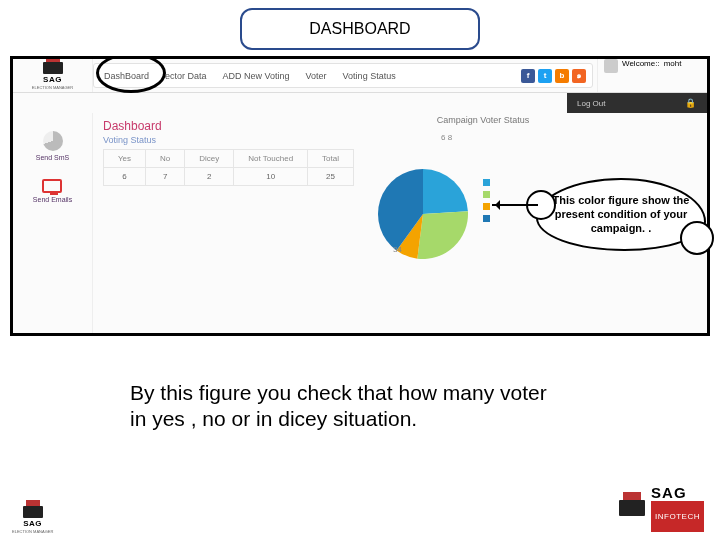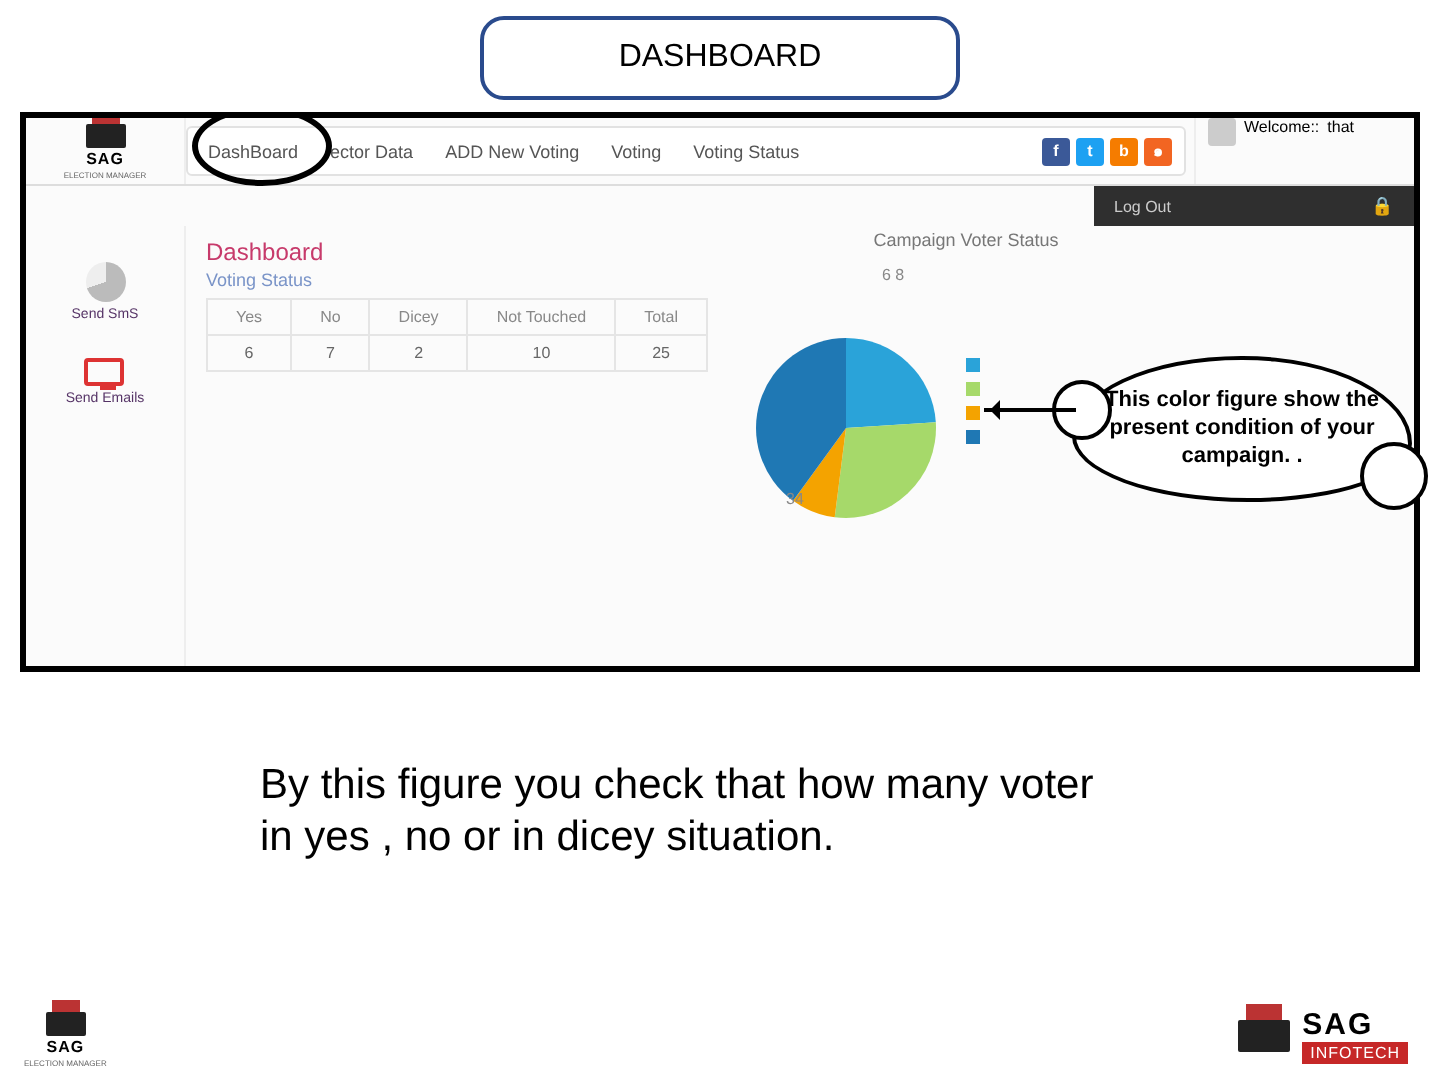--- a/index.html
+++ b/index.html
@@ -22,21 +22,21 @@
 
   .social { display:flex; gap:3px; margin-left:auto; align-items:center; }
   .sico { width:14px; height:14px; border-radius:2px; display:flex; align-items:center; justify-content:center; font-size:8px; color:#fff; font-weight:bold; }
   .fb{background:#3b5998}.tw{background:#1da1f2}.bl{background:#f57c00}.rss{background:#f26522}
 
   .welcome-box { width:110px; display:flex; align-items:flex-start; border-left:1px solid #eee; padding:0 6px; font-size:8px; gap:4px;}
   .avatar { width:14px; height:14px; background:#ccc; border-radius:2px; }
 
   .sub-bar { height:20px; display:flex; }
   .sub-spacer { flex:1; }
-  .logout-cell { width:160px; background:#2f2f2f; color:#ccc; font-size:8px; display:flex; align-items:center; padding:0 10px; justify-content:space-between;}
+  .logout-cell { width:140px; background:#2f2f2f; color:#ccc; font-size:8px; display:flex; align-items:center; padding:0 10px; justify-content:space-between;}
   .lock-icon { font-size:9px;}
 
   .body-row { position:absolute; top:54px; left:0; right:0; bottom:0; display:flex; }
   .sidebar { width:80px; border-right:1px solid #eee; display:flex; flex-direction:column; align-items:center; padding-top:18px; gap:18px; font-size:7px; color:#536; }
   .side-item { display:flex; flex-direction:column; align-items:center; gap:3px; cursor:pointer; text-align:center;}
   .pie-ico { width:20px;height:20px;border-radius:50%;background:conic-gradient(#bbb 0 70%, #eee 70% 100%); }
   .monitor-ico { width:20px;height:14px;border:2px solid #d33;border-radius:2px; position:relative;}
   .monitor-ico:after{content:"";position:absolute;left:6px;bottom:-4px;width:8px;height:2px;background:#d33;}
 
   .main { flex:1; padding:6px 10px; position:relative; }
@@ -60,21 +60,21 @@
   .arrow { position:absolute; right:182px; top:204px; width:46px; height:2px; background:#000; }
   .arrow:after{content:"";position:absolute;left:-2px;top:-4px;border:5px solid transparent;border-right-color:#000;}
 
   .caption { position:absolute; left:130px; top:380px; width:420px; font-size:21px; line-height:1.25; font-family: Liberation Sans, sans-serif;}
 
   .footer-logo { position:absolute; right:16px; bottom:8px; display:flex; align-items:center; gap:6px; }
   .footer-logo .ballot-box{ width:26px;height:16px;}
   .footer-logo .ballot-box:before{width:18px;height:8px;top:-8px;left:4px;}
   .footer-logo .tcol { display:flex; flex-direction:column; align-items:flex-start; }
   .footer-logo .sag-big { font-size:15px; font-weight:bold; letter-spacing:1px; }
-  .footer-logo .info { font-size:8px; background:#c62828; color:#fff; padding:1px 4px; letter-spacing:.5px;}
+  .footer-logo .info { font-size:8px; background:#c62828; color:#fff; padding:11px 4px; letter-spacing:.5px;}
 
   .left-badge { position:absolute; left:12px; bottom:6px; }
 
   .pie-number { position:absolute; font-size:8px; color:#888; }
 </style>
 </head>
 <body>
 
 <div class="title-box">
   <span>DASHBOARD</span>
@@ -86,33 +86,33 @@
       <div class="sag-logo">
         <div class="ballot-box"></div>
         <div class="sag-text">SAG</div>
         <div class="sag-sub">ELECTION MANAGER</div>
       </div>
     </div>
     <div class="nav">
       <span class="nav-item">DashBoard</span>
       <span class="nav-item">ector Data</span>
       <span class="nav-item">ADD New Voting</span>
-      <span class="nav-item">Voting</span>
+      <span class="nav-item">Voter</span>
       <span class="nav-item">Voting Status</span>
       <div class="social">
         <div class="sico fb">f</div>
         <div class="sico tw">t</div>
         <div class="sico bl">b</div>
         <div class="sico rss">๑</div>
       </div>
     </div>
     <div class="welcome-box">
       <div class="avatar"></div>
       <span>Welcome::</span>
-      <span>that</span>
+      <span>moht</span>
     </div>
   </div>
 
   <div class="sub-bar">
     <div class="sub-spacer"></div>
     <div class="logout-cell">
       <span>Log Out</span>
       <span class="lock-icon">🔒</span>
     </div>
   </div>

